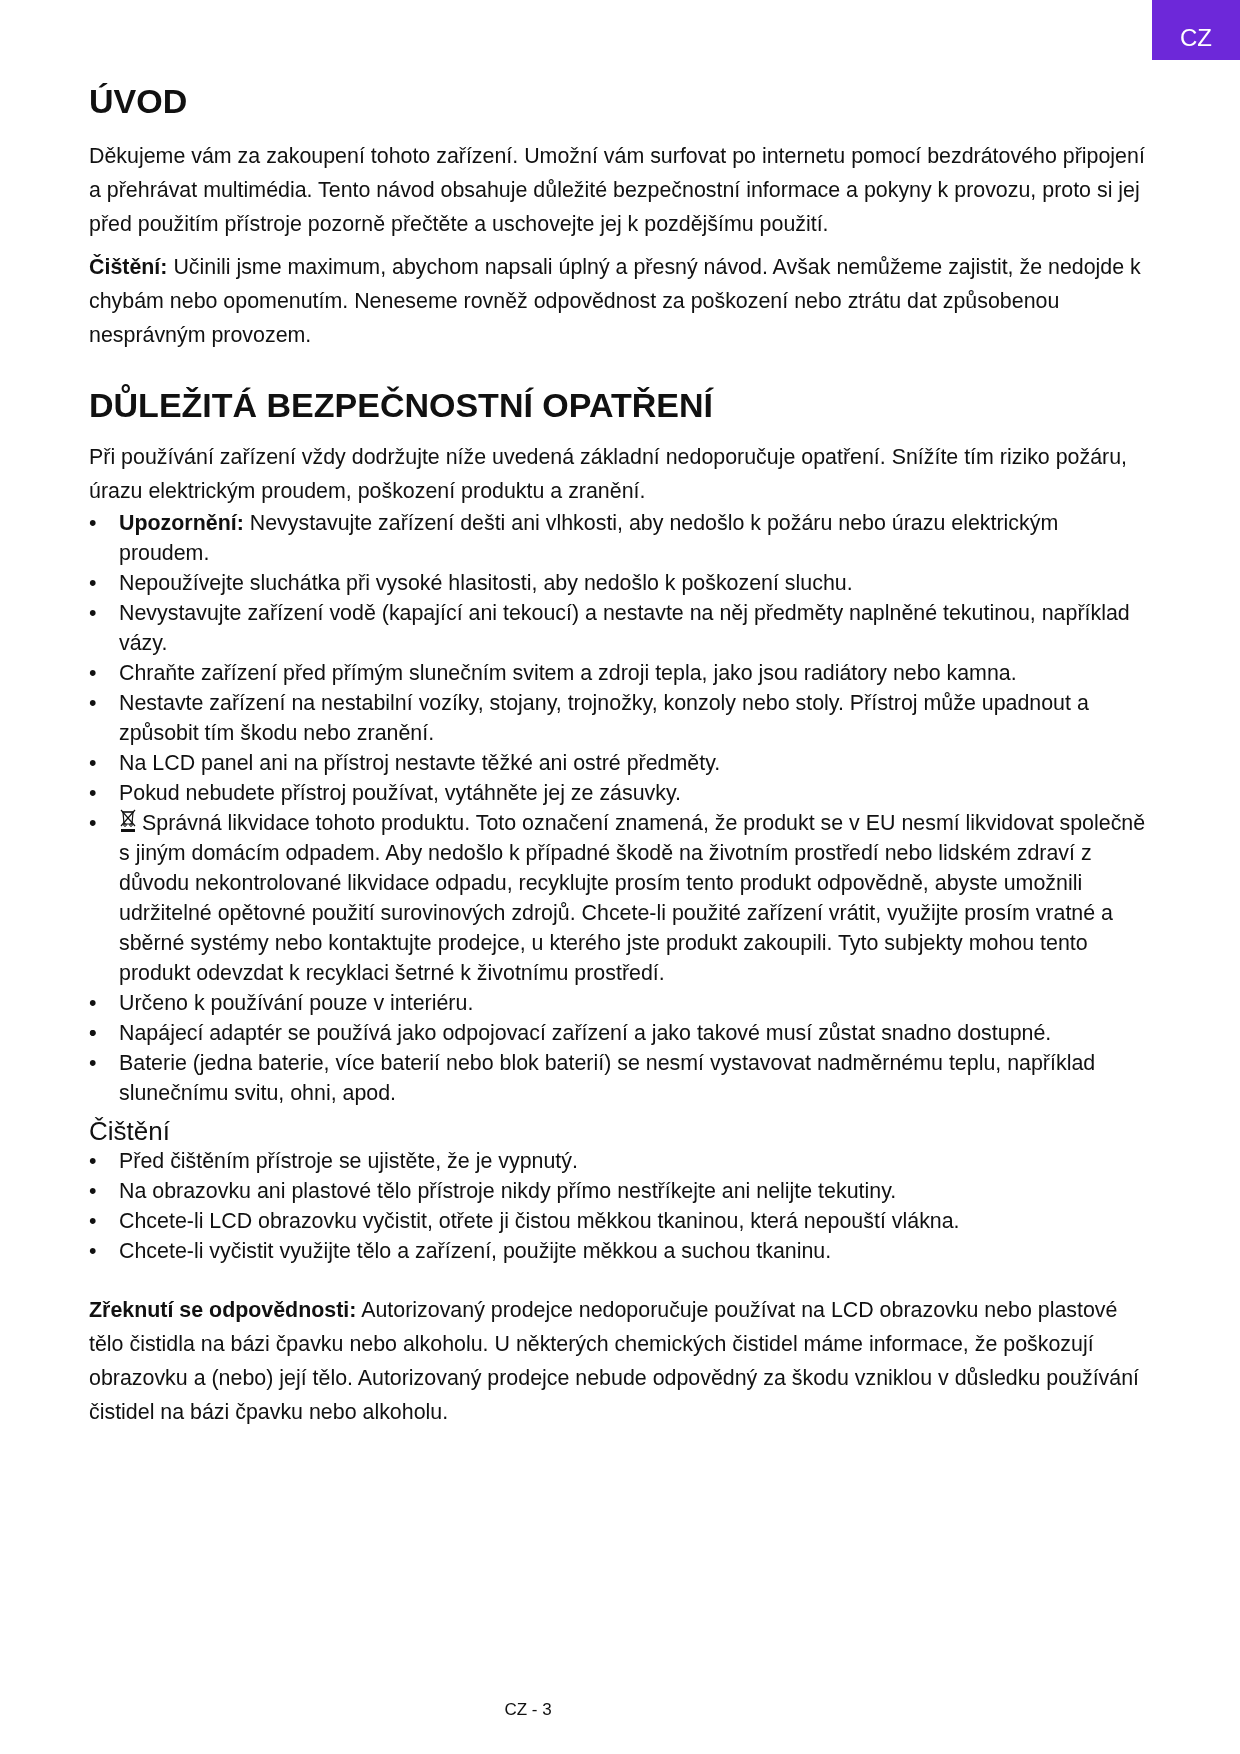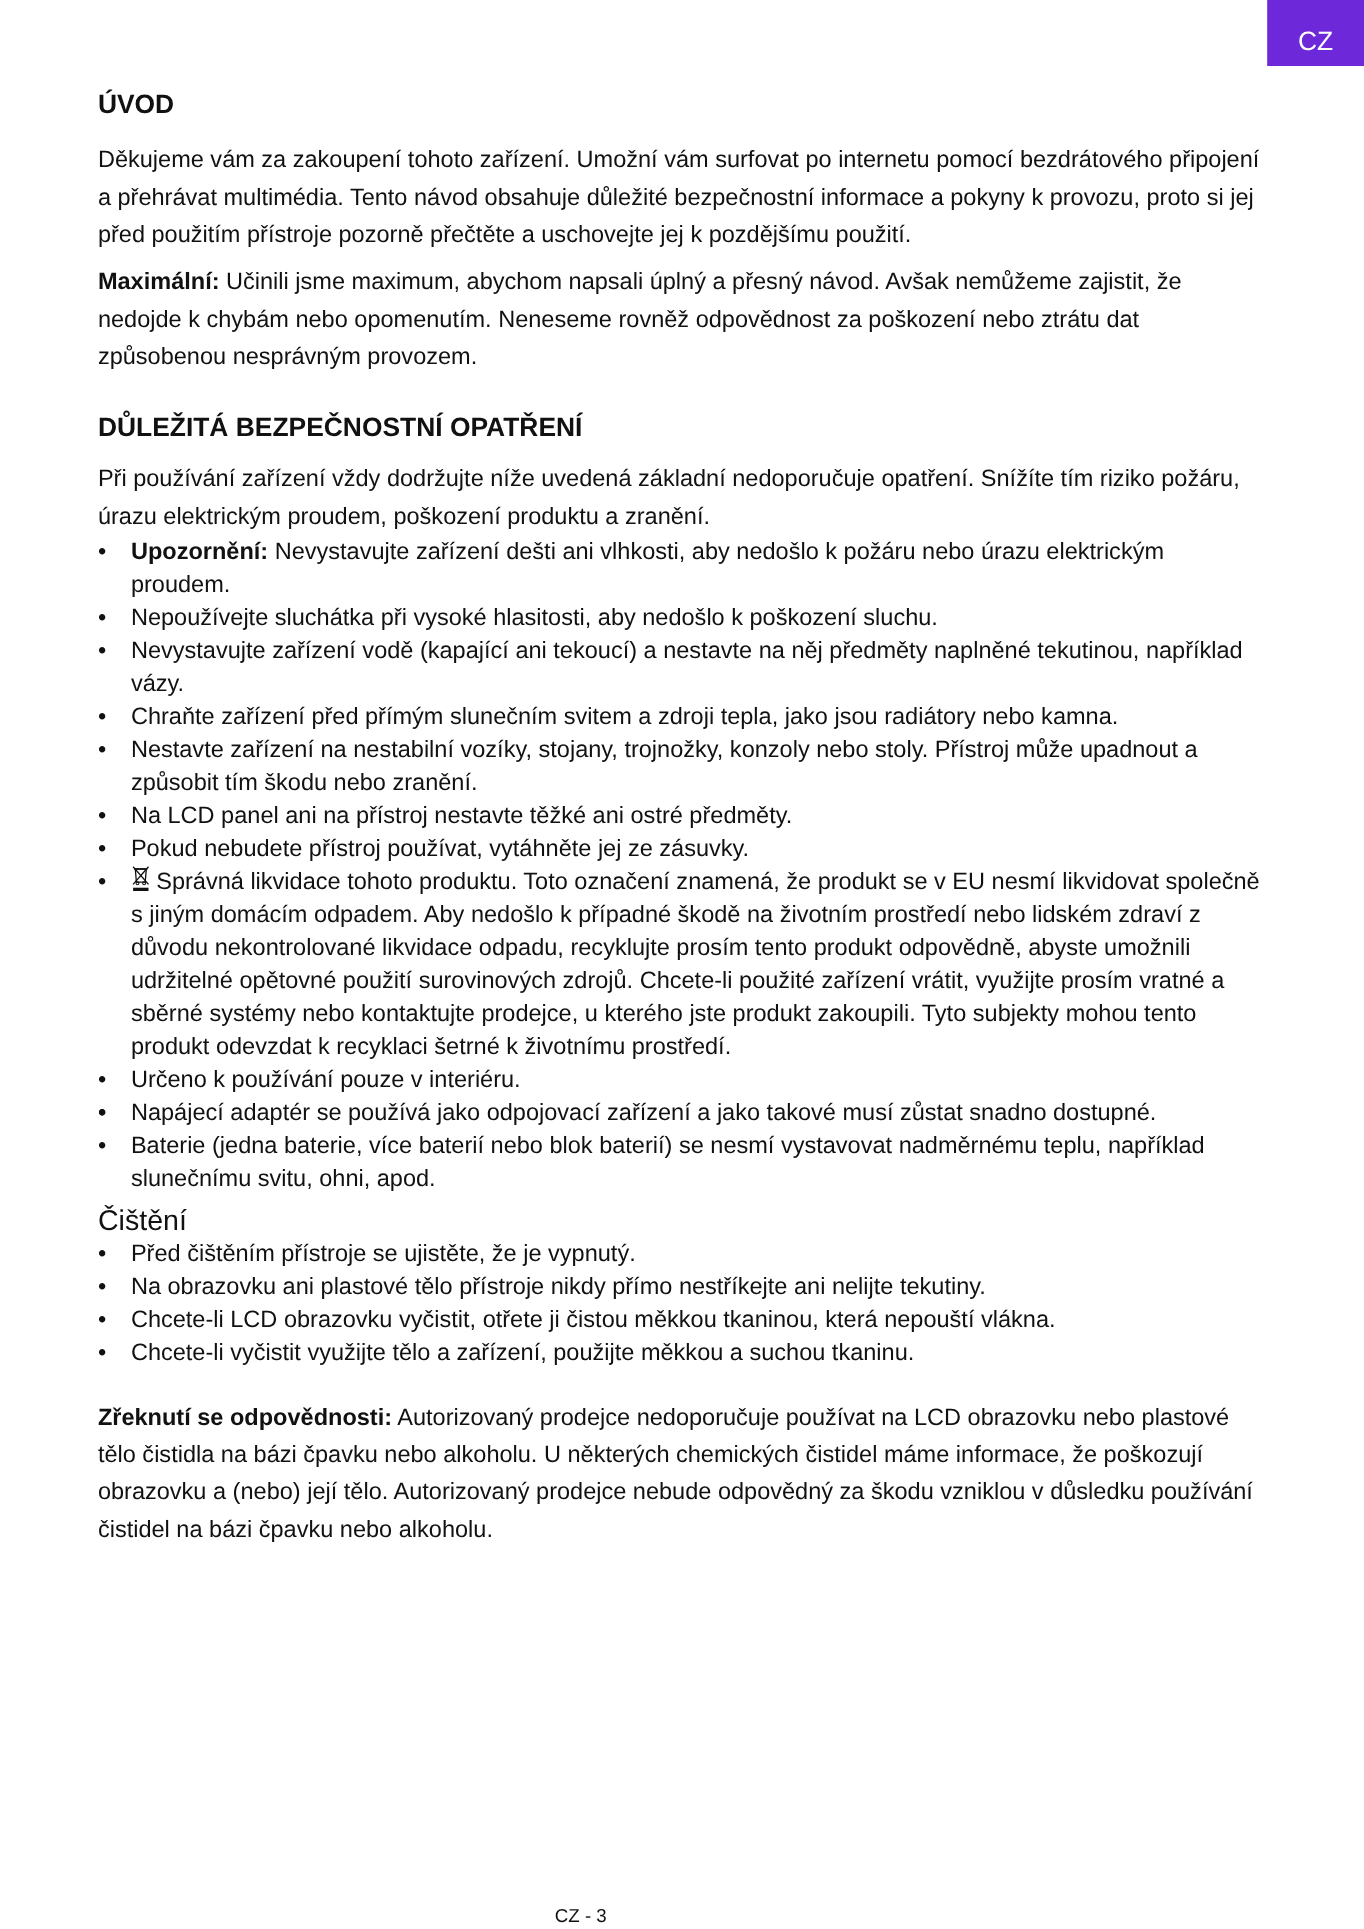--- a/index.html
+++ b/index.html
@@ -8,50 +8,49 @@
     font-family: "Liberation Sans", sans-serif; color: #111111;
   }
   .lang-tab {
     position: absolute; top: 0; right: 0; width: 88px; height: 60px;
     background: #6d28d9; color: #ffffff; font-size: 24px;
     display: flex; align-items: flex-end; justify-content: center;
     padding-bottom: 0; box-sizing: border-box; padding-bottom: 8px;
   }
   .content { position: absolute; left: 89px; top: 82px; width: 1062px; }
   h1 {
-    font-size: 24px; font-weight: bold; margin: 0 0 18px 0; letter-spacing: 0px;
+    font-size: 34px; font-weight: bold; margin: 0 0 18px 0; letter-spacing: 0px;
   }
   h1.second { margin-top: 34px; margin-bottom: 15px; }
   p { font-size: 21.4px; line-height: 34px; margin: 0 0 9px 0; }
   ul { list-style: none; margin: 0; padding: 0; }
   li {
     font-size: 21.4px; line-height: 30px; position: relative; padding-left: 30px;
   }
   li .bullet { position: absolute; left: 0; top: 0; width: 14px; }
   b { font-weight: bold; }
   h2 { font-size: 26px; font-weight: normal; margin: 8px 0 0 0; line-height: 30px; }
   .disclaimer { margin-top: 27px; }
   .weee {
     display: inline-block; width: 18px; height: 24px; vertical-align: -3px; margin-right: 5px;
   }
   .footer {
     position: absolute; top: 1700px; left: 0; width: 1056px; text-align: center;
     font-size: 17px;
-    margin-top: 32px;
   }
 </style>
 </head>
 <body>
 
 <div class="lang-tab">CZ</div>
 
 <div class="content">
   <h1>ÚVOD</h1>
   <p>Děkujeme vám za zakoupení tohoto zařízení. Umožní vám surfovat po internetu pomocí bezdrátového připojení a přehrávat multimédia. Tento návod obsahuje důležité bezpečnostní informace a pokyny k provozu, proto si jej před použitím přístroje pozorně přečtěte a uschovejte jej k pozdějšímu použití.</p>
-  <p><b>Maximální:</b><span> Učinili jsme maximum, abychom napsali úplný a přesný návod. Avšak nemůžeme zajistit, že nedojde k chybám nebo opomenutím. Neneseme rovněž odpovědnost za poškození nebo ztrátu dat způsobenou nesprávným provozem.</span></p>
+  <p><b>Čištění:</b><span> Učinili jsme maximum, abychom napsali úplný a přesný návod. Avšak nemůžeme zajistit, že nedojde k chybám nebo opomenutím. Neneseme rovněž odpovědnost za poškození nebo ztrátu dat způsobenou nesprávným provozem.</span></p>
 
   <h1 class="second">DŮLEŽITÁ BEZPEČNOSTNÍ OPATŘENÍ</h1>
   <p style="margin-bottom:0">Při používání zařízení vždy dodržujte níže uvedená základní nedoporučuje opatření. Snížíte tím riziko požáru, úrazu elektrickým proudem, poškození produktu a zranění.</p>
   <ul>
     <li><span class="bullet">•</span><b>Upozornění:</b><span> Nevystavujte zařízení dešti ani vlhkosti, aby nedošlo k požáru nebo úrazu elektrickým proudem.</span></li>
     <li><span class="bullet">•</span><span>Nepoužívejte sluchátka při vysoké hlasitosti, aby nedošlo k poškození sluchu.</span></li>
     <li><span class="bullet">•</span><span>Nevystavujte zařízení vodě (kapající ani tekoucí) a nestavte na něj předměty naplněné tekutinou, například vázy.</span></li>
     <li><span class="bullet">•</span><span>Chraňte zařízení před přímým slunečním svitem a zdroji tepla, jako jsou radiátory nebo kamna.</span></li>
     <li><span class="bullet">•</span><span>Nestavte zařízení na nestabilní vozíky, stojany, trojnožky, konzoly nebo stoly. Přístroj může upadnout a způsobit tím škodu nebo zranění.</span></li>
     <li><span class="bullet">•</span><span>Na LCD panel ani na přístroj nestavte těžké ani ostré předměty.</span></li>

